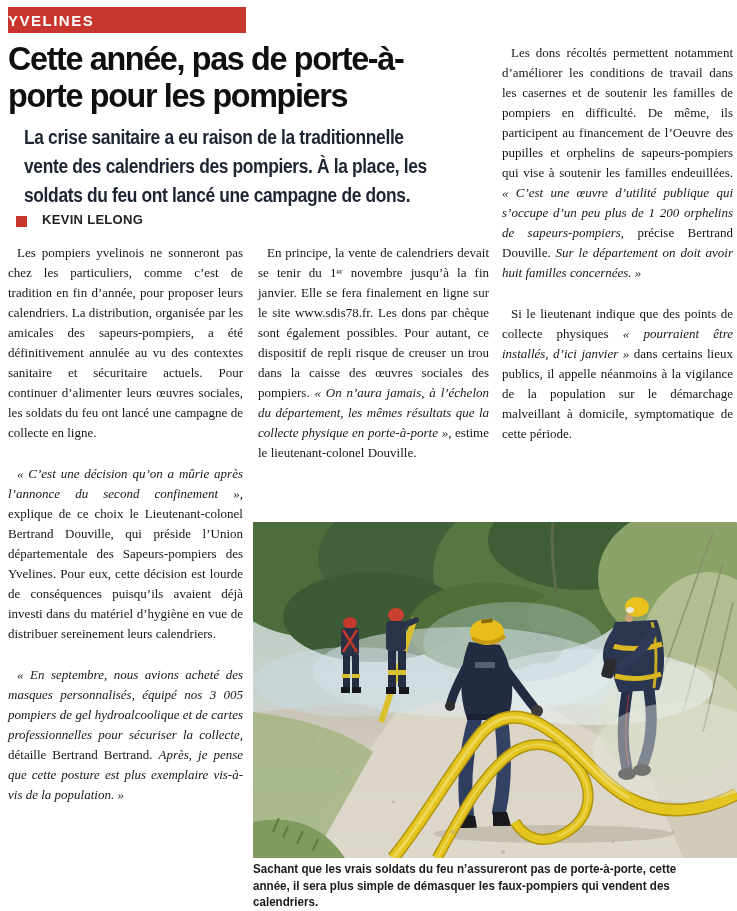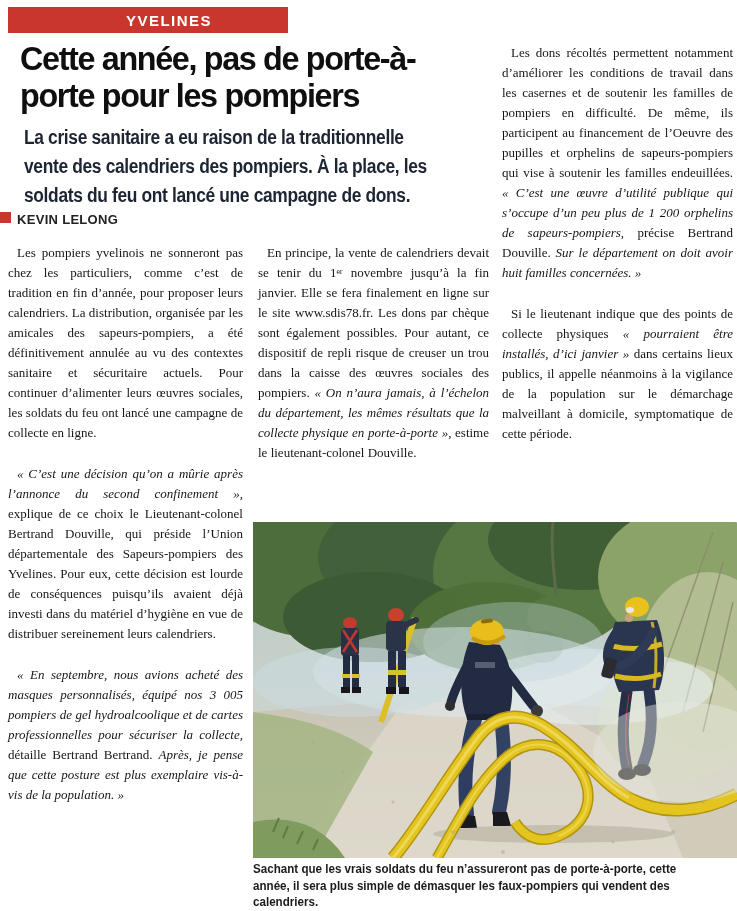--- a/index.html
+++ b/index.html
@@ -5,35 +5,35 @@
   html,body{margin:0;padding:0;}
   body{
     width:737px;height:911px;position:relative;background:#ffffff;
     font-family:"Liberation Sans",sans-serif;overflow:hidden;
     -webkit-font-smoothing:antialiased;
   }
   .abs{position:absolute;}
 
   
   .kicker{left:8px;top:7px;width:238px;height:26px;background:#c8362e;
-    display:flex;align-items:center;justify-content:center;padding-left:42px;}
+    display:flex;align-items:center;justify-content:flex-start;}
   .kicker span{color:#ffffff;font-weight:bold;font-size:15px;letter-spacing:1.5px;}
 
   
-  .headline{left:20px;top:40px;}
+  .headline{left:8px;top:40px;}
   .headline .tline{font-size:34px;line-height:37px;font-weight:bold;color:#0f0f0f;
     letter-spacing:-1.4px;white-space:nowrap;transform:scaleX(.95);transform-origin:0 50%;}
 
   
   .standfirst{left:24px;top:123px;}
   .standfirst .tline{font-size:20px;line-height:29px;font-weight:bold;color:#1d2533;
     letter-spacing:-0.4px;white-space:nowrap;transform:scaleX(.87);transform-origin:0 50%;}
 
   
-  .byline{left:0;top:212px;display:flex;align-items:flex-start;gap:6px;}
+  .byline{left:16px;top:212px;display:flex;align-items:flex-end;gap:15px;}
   .byline .sq{width:11px;height:11px;background:#c8362e;}
   .byline .name{font-size:13px;font-weight:bold;color:#222222;letter-spacing:.3px;}
 
   
   .col{position:absolute;font-family:"Liberation Serif","DejaVu Serif",serif;
     font-size:13px;line-height:20px;color:#151515;text-align:justify;
     hyphens:auto;-webkit-hyphens:auto;}
   .col p{margin:0 0 21px 0;text-indent:9px;}
   .col em{font-style:italic;}
   .col1{left:8px;top:243px;width:235px;}

